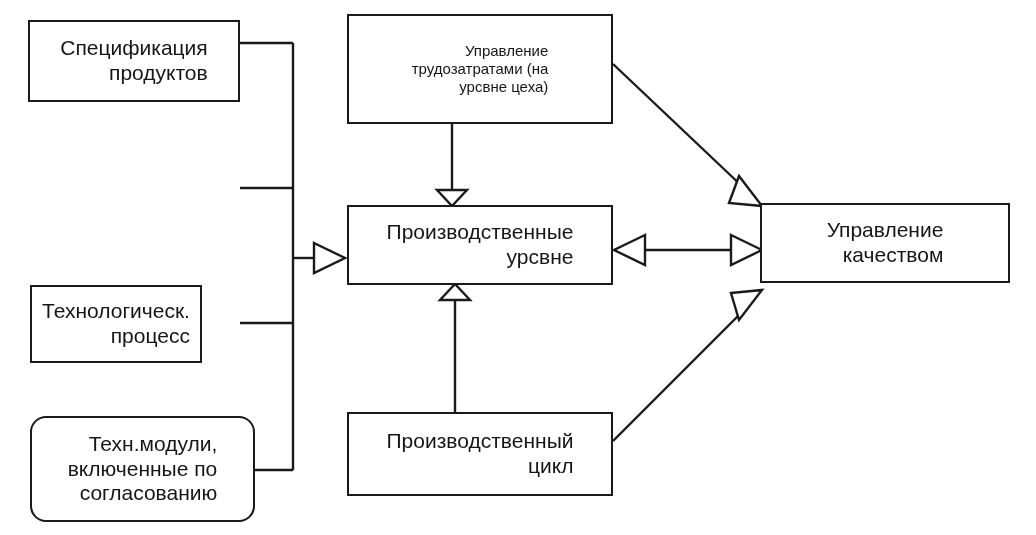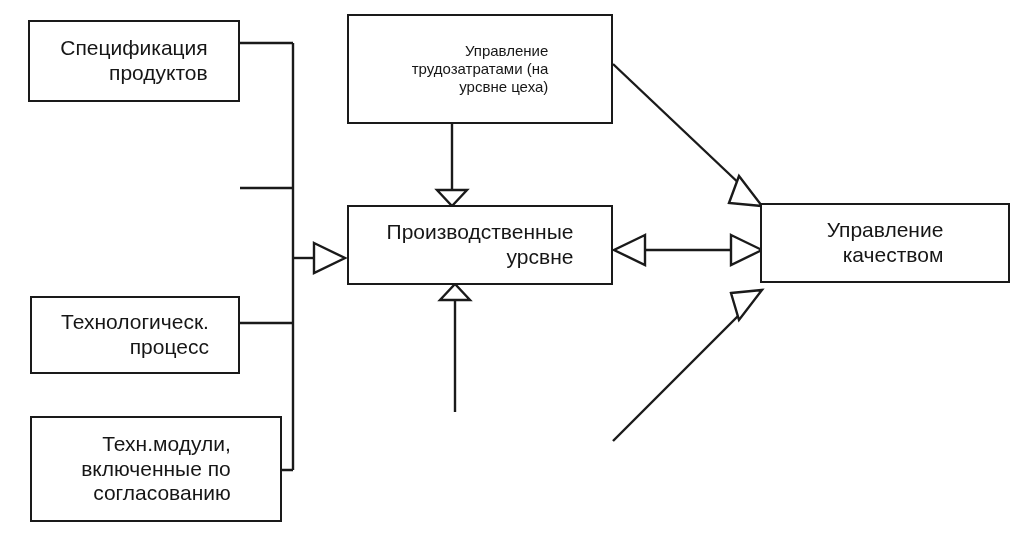--- a/index.html
+++ b/index.html
@@ -29,22 +29,22 @@
     z-index: 3;
     padding: 2px 6px;
   }
   .node-label {
     display: block;
     white-space: pre-line;
     text-align: right;
   }
   .nd-spec      { left: 28px;  top: 20px;  width: 212px; height: 82px;  font-size: 21px; }
   .nd-ops       { left: 32px;  top: 148px; width: 208px; height: 80px;  font-size: 21px; }
-  .nd-tech      { left: 30px;  top: 296px; width: 210px; height: 78px;  font-size: 21px; }
-  .nd-modules   { left: 30px;  top: 416px; width: 252px; height: 106px; font-size: 21px; }
+  .nd-tech      { left: 30px;  top: 285px; width: 172px; height: 78px;  font-size: 21px; }
+  .nd-modules   { left: 30px;  top: 416px; width: 225px; height: 106px; font-size: 21px; border-radius: 16px; }
   .nd-labor     { left: 347px; top: 14px;  width: 266px; height: 110px; font-size: 15px; }
   .nd-orders    { left: 347px; top: 205px; width: 266px; height: 80px;  font-size: 21px; }
   .nd-cycle     { left: 347px; top: 412px; width: 266px; height: 84px;  font-size: 21px; }
   .nd-quality   { left: 760px; top: 203px; width: 250px; height: 80px;  font-size: 21px; }
 
   #wires {
     position: absolute;
     left: 0;
     top: 0;
     width: 1036px;
@@ -129,19 +129,23 @@
     <span class="node-label">Управление
 трудозатратами (на
 урсвне цеха)</span>
   </div>
 
   <div class="node nd-orders">
     <span class="node-label">Производственные
 урсвне</span>
   </div>
 
+  <div class="node nd-cycle">
+    <span class="node-label">Производственный
+цикл</span>
+  </div>
 
   <div class="node nd-quality">
     <span class="node-label">Управление
 качеством</span>
   </div>
 
 </div>
 
 </body></html>

